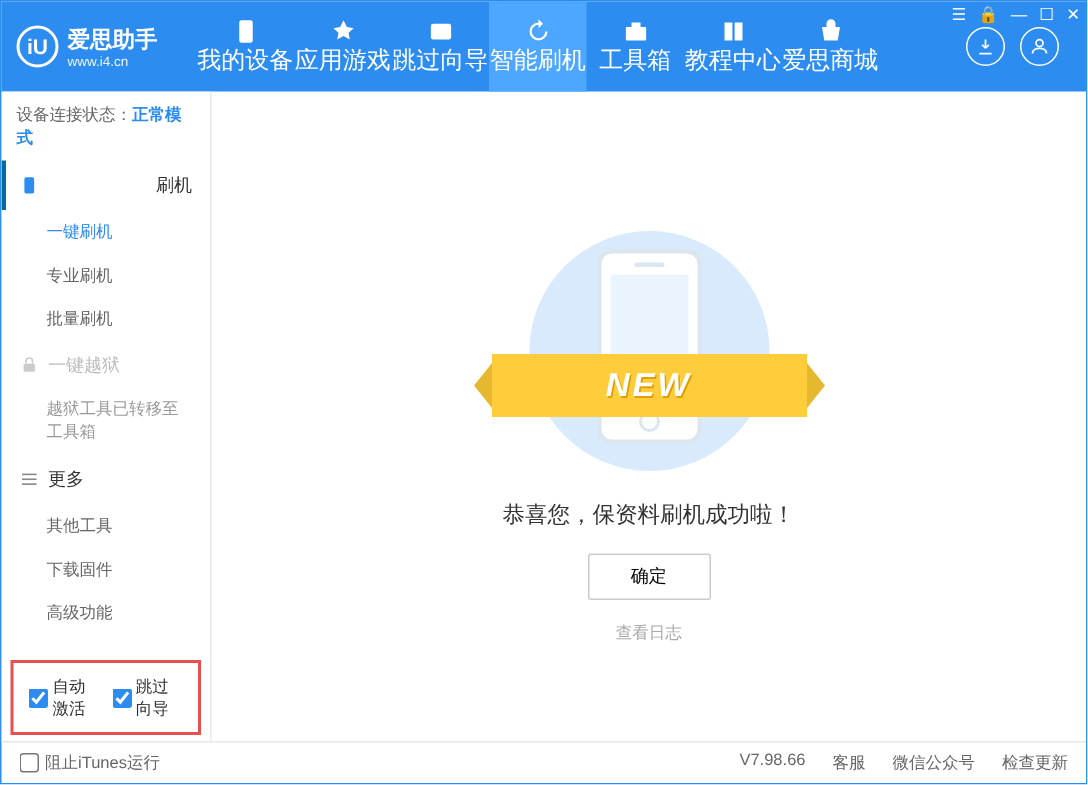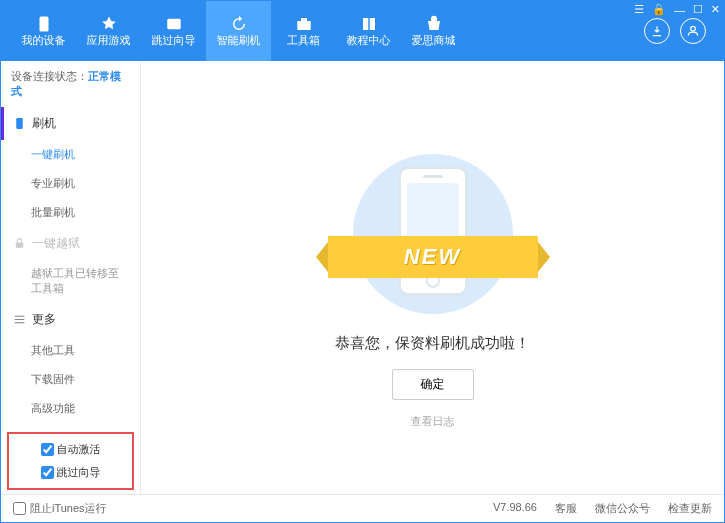--- a/index.html
+++ b/index.html
@@ -5,41 +5,41 @@
 * { margin: 0; padding: 0; box-sizing: border-box; }
 body { font-family: "Microsoft YaHei", sans-serif; font-size: 12px; background: #fff; color: #333; }
 .window { width: 725px; height: 523px; border: 1px solid #2d8cf0; display: flex; flex-direction: column; position: relative; }
 .titlebar { height: 60px; background: #2d8cf0; display: flex; align-items: center; padding: 0 10px; }
 .logo { display: flex; align-items: center; gap: 6px; color: #fff; width: 120px; }
 .logo-icon { width: 28px; height: 28px; border: 2px solid #fff; border-radius: 50%; display: flex; align-items: center; justify-content: center; font-weight: bold; font-size: 14px; }
 .logo-text { display: flex; flex-direction: column; }
 .logo-title { font-size: 15px; font-weight: bold; }
 .logo-url { font-size: 9px; opacity: 0.9; }
 .nav { display: flex; flex: 1; height: 100%; }
-.nav-item { width: 65px; display: flex; flex-direction: column; align-items: center; justify-content: center; color: #fff; gap: 0; cursor: pointer; font-size: 11px; }
+.nav-item { width: 65px; display: flex; flex-direction: column; align-items: center; justify-content: center; color: #fff; gap: 0; cursor: pointer; font-size: 16px; }
 .nav-item.active { background: #4da6ff; }
 .nav-icon { width: 18px; height: 18px; fill: #fff; }
 .win-controls { position: absolute; top: 2px; right: 4px; display: flex; gap: 8px; color: #fff; font-size: 11px; align-items: center; }
 .win-controls span { cursor: pointer; }
 .right-icons { display: flex; gap: 10px; margin-left: auto; margin-right: 8px; }
 .circ-btn { width: 26px; height: 26px; border: 1.5px solid #fff; border-radius: 50%; display: flex; align-items: center; justify-content: center; cursor: pointer; }
 .circ-btn svg { width: 14px; height: 14px; fill: none; stroke: #fff; stroke-width: 2; }
 .body { flex: 1; display: flex; overflow: hidden; }
 .sidebar { width: 140px; border-right: 1px solid #e8e8e8; display: flex; flex-direction: column; background: #fff; }
 .status { padding: 8px 10px; font-size: 11px; color: #666; }
 .status .mode { color: #2d8cf0; font-weight: bold; }
 .group-header { display: flex; align-items: center; gap: 6px; padding: 8px 12px; font-size: 12px; color: #333; cursor: pointer; }
-.group-header.active-bar { border-left: 3px solid #6d28d9; padding-left: 9px; }
+.group-header.active-bar { border-left: 3px solid #0369a1; padding-left: 9px; justify-content: space-between; }
 .group-header svg { width: 13px; height: 13px; fill: #888; }
 .sub-list { }
 .sub-item { padding: 7px 12px 7px 30px; font-size: 11px; color: #666; cursor: pointer; }
 .sub-item.active { color: #2d8cf0; }
 .jailbreak-note { font-size: 11px; color: #999; padding: 6px 12px 6px 30px; line-height: 1.4; }
 .lock-header { color: #bbb; }
-.checkboxes { padding: 8px 10px; border: 2px solid #e85050; margin: 4px 6px; display: flex; gap: 8px; font-size: 11px; align-items: center; flex-direction: column; }
+.checkboxes { padding: 8px 10px; border: 2px solid #e85050; margin: 4px 6px; display: flex; gap: 8px; font-size: 11px; align-items: center; }
 .checkboxes label { display: flex; align-items: center; gap: 3px; color: #333; cursor: pointer; }
 .checkboxes input { accent-color: #2d8cf0; }
 .main { flex: 1; display: flex; flex-direction: column; align-items: center; justify-content: center; position: relative; margin-top: 28px; }
 .illustration { width: 200px; height: 160px; position: relative; margin-bottom: 20px; }
 .bg-circle { width: 160px; height: 160px; background: #d8eafc; border-radius: 50%; position: absolute; left: 20px; top: 0; }
 .phone { position: absolute; left: 65px; top: 12px; width: 70px; height: 130px; background: #fff; border: 3px solid #dce6ee; border-radius: 10px; }
 .phone::before { content: ""; position: absolute; top: 6px; left: 50%; transform: translateX(-50%); width: 20px; height: 3px; background: #dce6ee; border-radius: 2px; }
 .phone::after { content: ""; position: absolute; bottom: 5px; left: 50%; transform: translateX(-50%); width: 10px; height: 10px; border: 2px solid #dce6ee; border-radius: 50%; }
 .phone-screen { position: absolute; inset: 14px 6px 22px 6px; background: #eaf4fe; border-radius: 2px; }
 .ribbon { position: absolute; left: -5px; top: 82px; width: 210px; height: 42px; background: #ffcd3c; display: flex; align-items: center; justify-content: center; }
@@ -61,20 +61,27 @@
 <div class="window">
   <div class="win-controls">
     <span>☰</span>
     <span>🔒</span>
     <span>—</span>
     <span>☐</span>
     <span>✕</span>
   </div>
 
   <div class="titlebar">
+    <div class="logo">
+      <div class="logo-icon">iU</div>
+      <div class="logo-text">
+        <div class="logo-title">爱思助手</div>
+        <div class="logo-url">www.i4.cn</div>
+      </div>
+    </div>
     <div class="nav">
       <div class="nav-item">
         <svg class="nav-icon" viewBox="0 0 24 24">
             <rect x="6" y="2" width="12" height="20" rx="2"></rect>
           </svg>
         <span>我的设备</span>
       </div>
       <div class="nav-item">
         <svg class="nav-icon" viewBox="0 0 24 24">
             <path d="M12 2l3 6 6 1-4.5 4 1 6-5.5-3-5.5 3 1-6L3 9l6-1z"></path>

